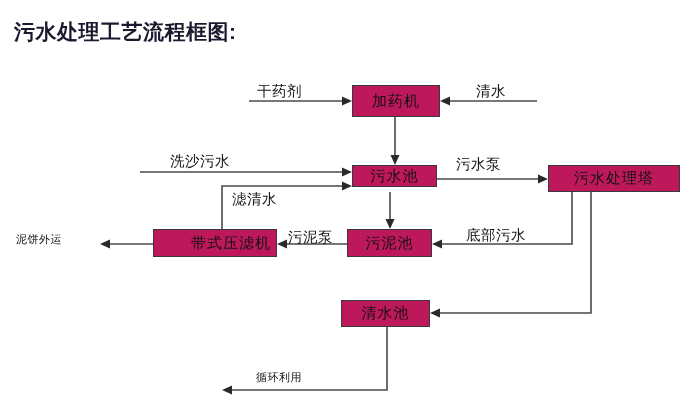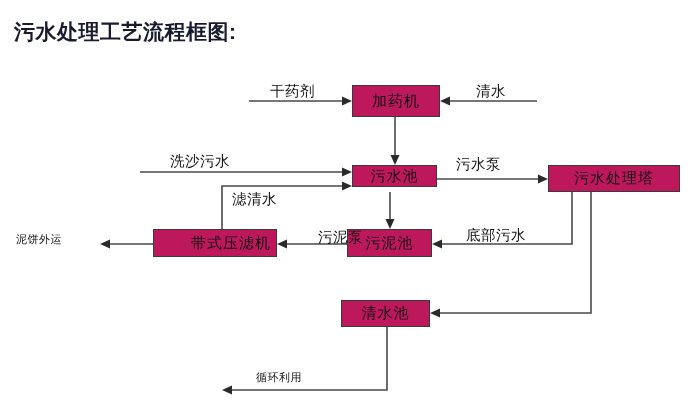--- a/index.html
+++ b/index.html
@@ -146,31 +146,31 @@
   <div class="node" style="left:352px; top:165px; width:85px; height:22px;">污水池</div>
 
   <div class="node" style="left:548px; top:165px; width:132px; height:27px;">污水处理塔</div>
 
   <div class="node" style="left:153px; top:229px; width:124px; height:28px;padding-left:32px;">带式压滤机</div>
 
   <div class="node" style="left:341px; top:300px; width:89px; height:27px;">清水池</div>
 
   <div class="node" style="left:347px; top:229px; width:85px; height:28px;">污泥池</div>
 
-  <div class="edge-label" style="left:257px; top:82px;margin-left:13px;">干药剂</div>
+  <div class="edge-label" style="left:257px; top:82px;">干药剂</div>
 
   <div class="edge-label" style="left:476px; top:82px;">清水</div>
 
   <div class="edge-label" style="left:170px; top:152px;">洗沙污水</div>
 
   <div class="edge-label" style="left:232px; top:190px;">滤清水</div>
 
   <div class="edge-label" style="left:456px; top:155px;">污水泵</div>
 
-  <div class="edge-label" style="left:288px; top:228px;margin-left:30px;">污泥泵</div>
+  <div class="edge-label" style="left:288px; top:228px;">污泥泵</div>
 
   <div class="edge-label" style="left:466px; top:226px;">底部污水</div>
 
   <div class="term-label" style="left:16px; top:232px;">泥饼外运</div>
 
   <div class="term-label" style="left:256px; top:370px;">循环利用</div>
 
 </div>
 
 </body></html>

